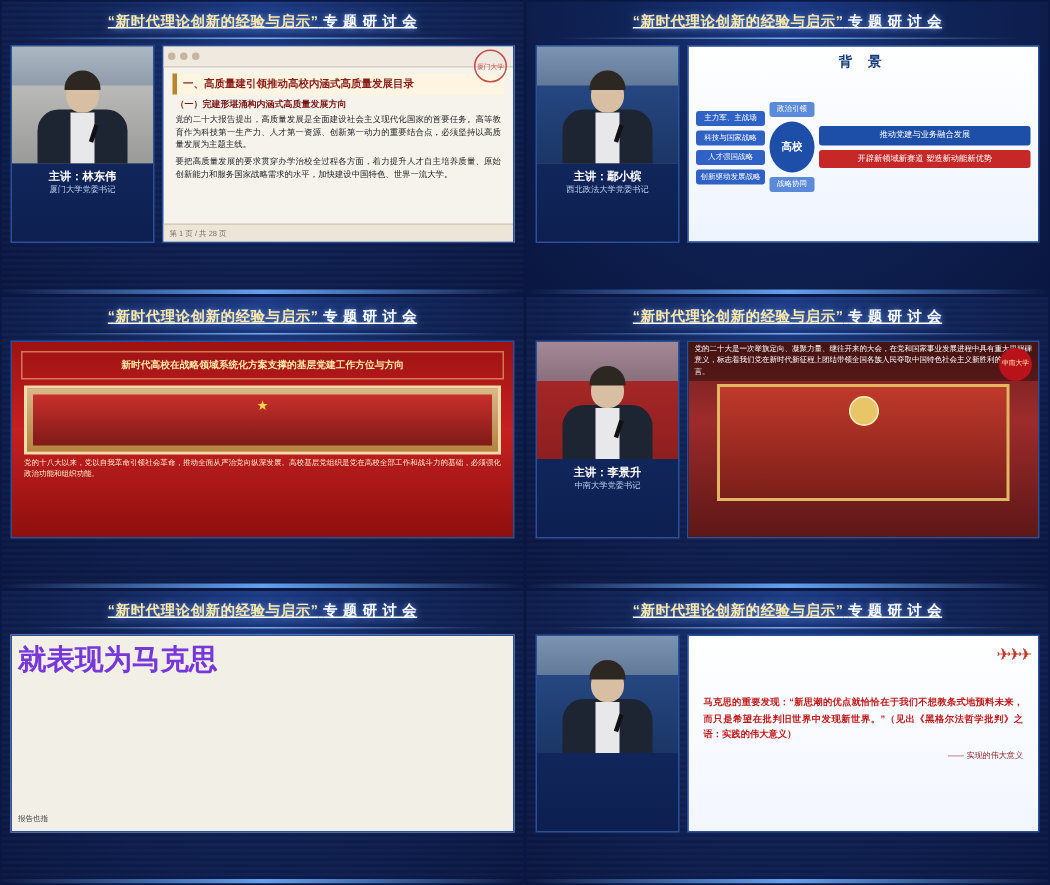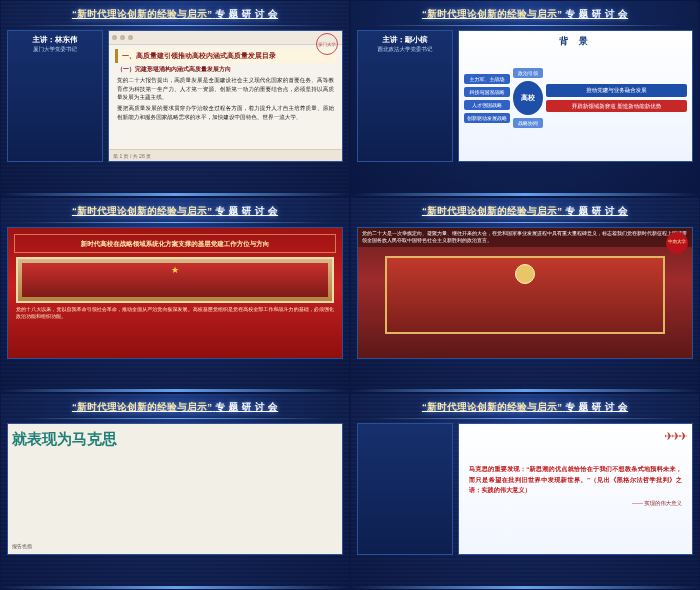--- a/index.html
+++ b/index.html
@@ -52,21 +52,21 @@
   }
   .body{
     position:relative;
     display:flex;
     gap:5px;
     height:132px;
   }
   .speaker{
     width:96px;
     flex:0 0 96px;
-    display:flex;flex-direction:row;
+    display:flex;flex-direction:column;
     background:linear-gradient(180deg,#16306e,#0d1f4f);
     border:1px solid #2a5099;
     box-sizing:border-box;
   }
   .photo{
     height:78px;
     position:relative;
     overflow:hidden;
     background:linear-gradient(180deg,#6d7f92,#45566b);
   }
@@ -194,22 +194,22 @@
     background:#b9121b;color:#ffe9a8;font-size:4.5px;display:flex;align-items:center;justify-content:center;text-align:center;line-height:1.1;
   }
   .slide.quote{background:linear-gradient(180deg,#ffffff,#f2f6ff);}
   .quote .birds{position:absolute;right:6px;top:6px;color:#c0392b;font-size:11px;letter-spacing:-2px;}
   .quote .q-text{
     margin:40px 10px 0;color:#c01818;font-size:6.2px;font-weight:bold;line-height:1.7;text-align:justify;
   }
   .quote .q-src{margin:4px 10px;color:#8a1c1c;font-size:5.4px;text-align:right;}
   .slide.bigword{background:#f2efe6;}
   .bigword .bw-char{
-    position:absolute;left:4px;top:6px;right:4px;color:#0f766e;font-size:15px;font-weight:bold;
-    line-height:1.25;opacity:.92;font-family:Liberation Sans, sans-serif;
+    position:absolute;left:4px;top:6px;right:4px;color:#6d28d9;font-size:19px;font-weight:bold;
+    line-height:1.25;opacity:.92;font-family:Liberation Mono, monospace;
   }
   .bigword .bw-foot{position:absolute;left:4px;right:4px;bottom:4px;color:#444;font-size:5px;line-height:1.5;}
   .glow-edge{
     position:absolute;left:0;right:0;bottom:0;height:3px;
     background:linear-gradient(90deg, rgba(60,120,255,0) 0%, rgba(110,175,255,.9) 50%, rgba(60,120,255,0) 100%);
   }
 </style>
 </head>
 <body>
 
@@ -303,20 +303,35 @@
     <div class="glow-edge"></div>
   </div>
 
   <div class="cell">
     <div class="title">
       <span class="quote">“新时代理论创新的经验与启示”</span>
       <span>专 题 研 讨 会</span>
     </div>
     <div class="rule"></div>
     <div class="body">
+      <div class="speaker">
+        <div class="photo red">
+          <div class="wall"></div>
+            <div class="banner"></div>
+          <div class="torso"></div>
+            <div class="shirt"></div>
+          <div class="head"></div>
+            <div class="hair"></div>
+            <div class="mic"></div>
+        </div>
+        <div class="speaker-meta">
+          <div class="name">主讲：李景升</div>
+          <div class="aff">中南大学党委书记</div>
+        </div>
+      </div>
       <div class="slide photoslide">
         <div class="hallbg"></div>
         <div class="stage"></div>
         <div class="emblem"></div>
         <div class="capbar">党的二十大是一次举旗定向、凝聚力量、继往开来的大会，在党和国家事业发展进程中具有重大里程碑意义，标志着我们党在新时代新征程上团结带领全国各族人民夺取中国特色社会主义新胜利的政治宣言。</div>
         <div class="logo-circle">中南大学</div>
       </div>
     </div>
     <div class="glow-edge"></div>
   </div>

